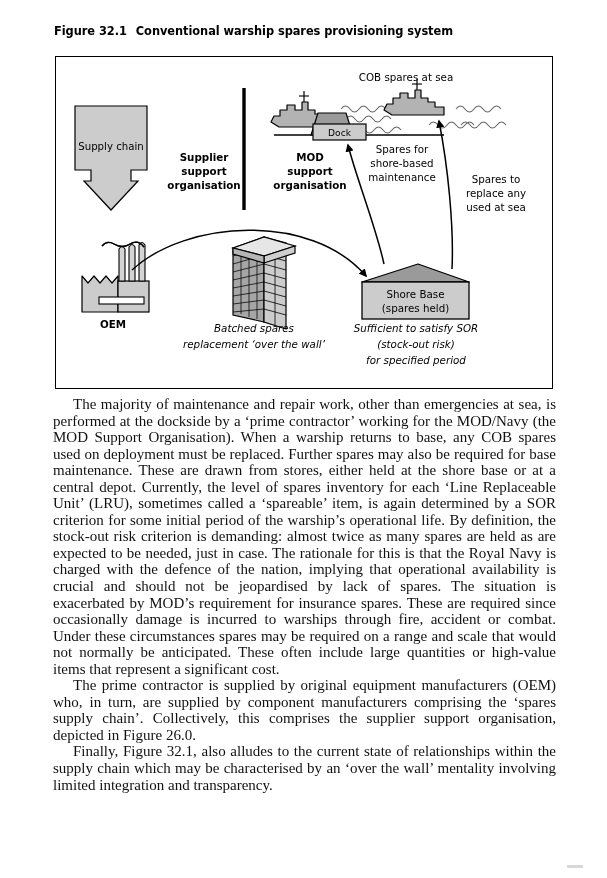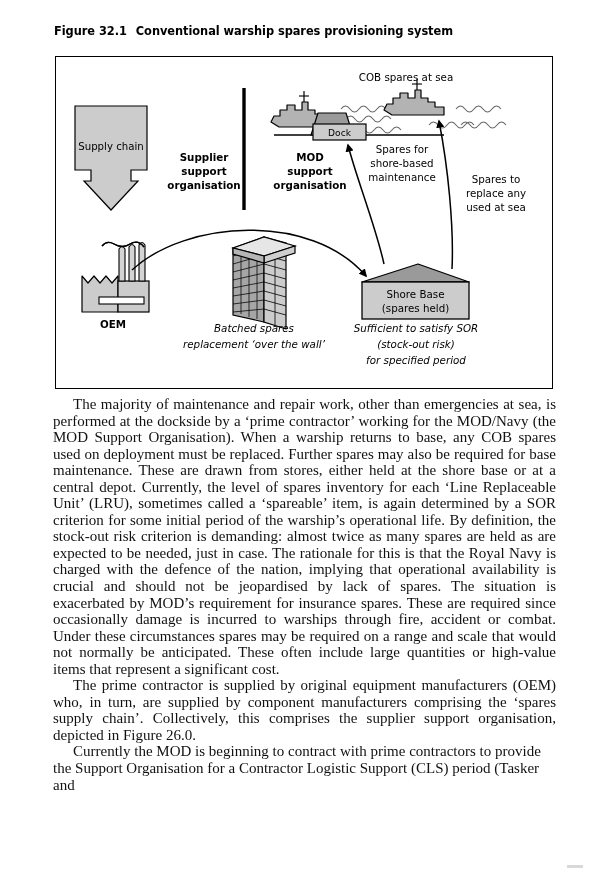--- a/index.html
+++ b/index.html
@@ -241,17 +241,17 @@
 
       <path d="M 328 207 C 320 170 300 120 292 88" fill="none" stroke="#000" stroke-width="1.5" marker-end="url(#arrowEnd)"></path>
 
       <path d="M 396 212 C 398 170 392 110 383 64" fill="none" stroke="#000" stroke-width="1.5" marker-end="url(#arrowEnd)"></path>
     </svg>
   </div>
 
   <div class="body-text">
     <p>The majority of maintenance and repair work, other than emergencies at sea, is performed at the dockside by a ‘prime contractor’ working for the MOD/Navy (the MOD Support Organisation). When a warship returns to base, any COB spares used on deployment must be replaced. Further spares may also be required for base maintenance. These are drawn from stores, either held at the shore base or at a central depot. Currently, the level of spares inventory for each ‘Line Replaceable Unit’ (LRU), sometimes called a ‘spareable’ item, is again determined by a SOR criterion for some initial period of the warship’s operational life. By definition, the stock-out risk criterion is demanding: almost twice as many spares are held as are expected to be needed, just in case. The rationale for this is that the Royal Navy is charged with the defence of the nation, implying that operational availability is crucial and should not be jeopardised by lack of spares. The situation is exacerbated by MOD’s requirement for insurance spares. These are required since occasionally damage is incurred to warships through fire, accident or combat. Under these circumstances spares may be required on a range and scale that would not normally be anticipated. These often include large quantities or high-value items that represent a significant cost.</p>
     <p>The prime contractor is supplied by original equipment manufacturers (OEM) who, in turn, are supplied by component manufacturers comprising the ‘spares supply chain’. Collectively, this comprises the supplier support organisation, depicted in Figure 26.0.</p>
-    <p class="last">Currently the MOD is beginning to contract with prime contractors to provide the Support Organisation for a Contractor Logistic Support (CLS) period (Tasker and</p>
+    <p>Finally, Figure 32.1, also alludes to the current state of relationships within the supply chain which may be characterised by an ‘over the wall’ mentality involving limited integration and transparency.</p>
   </div>
 
   <div class="page-mark"></div>
 </div>
 
 </body></html>

